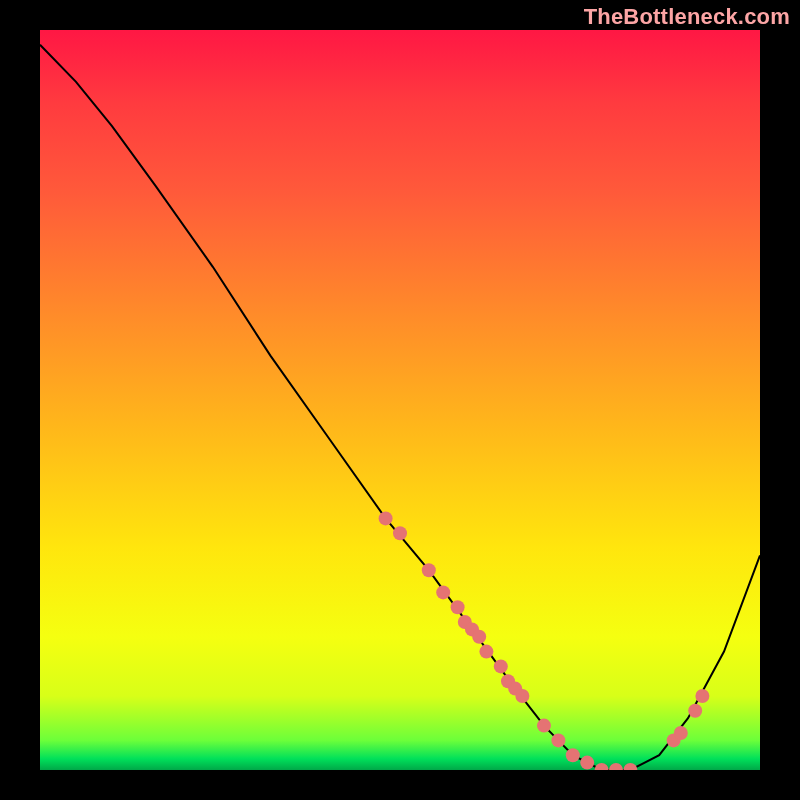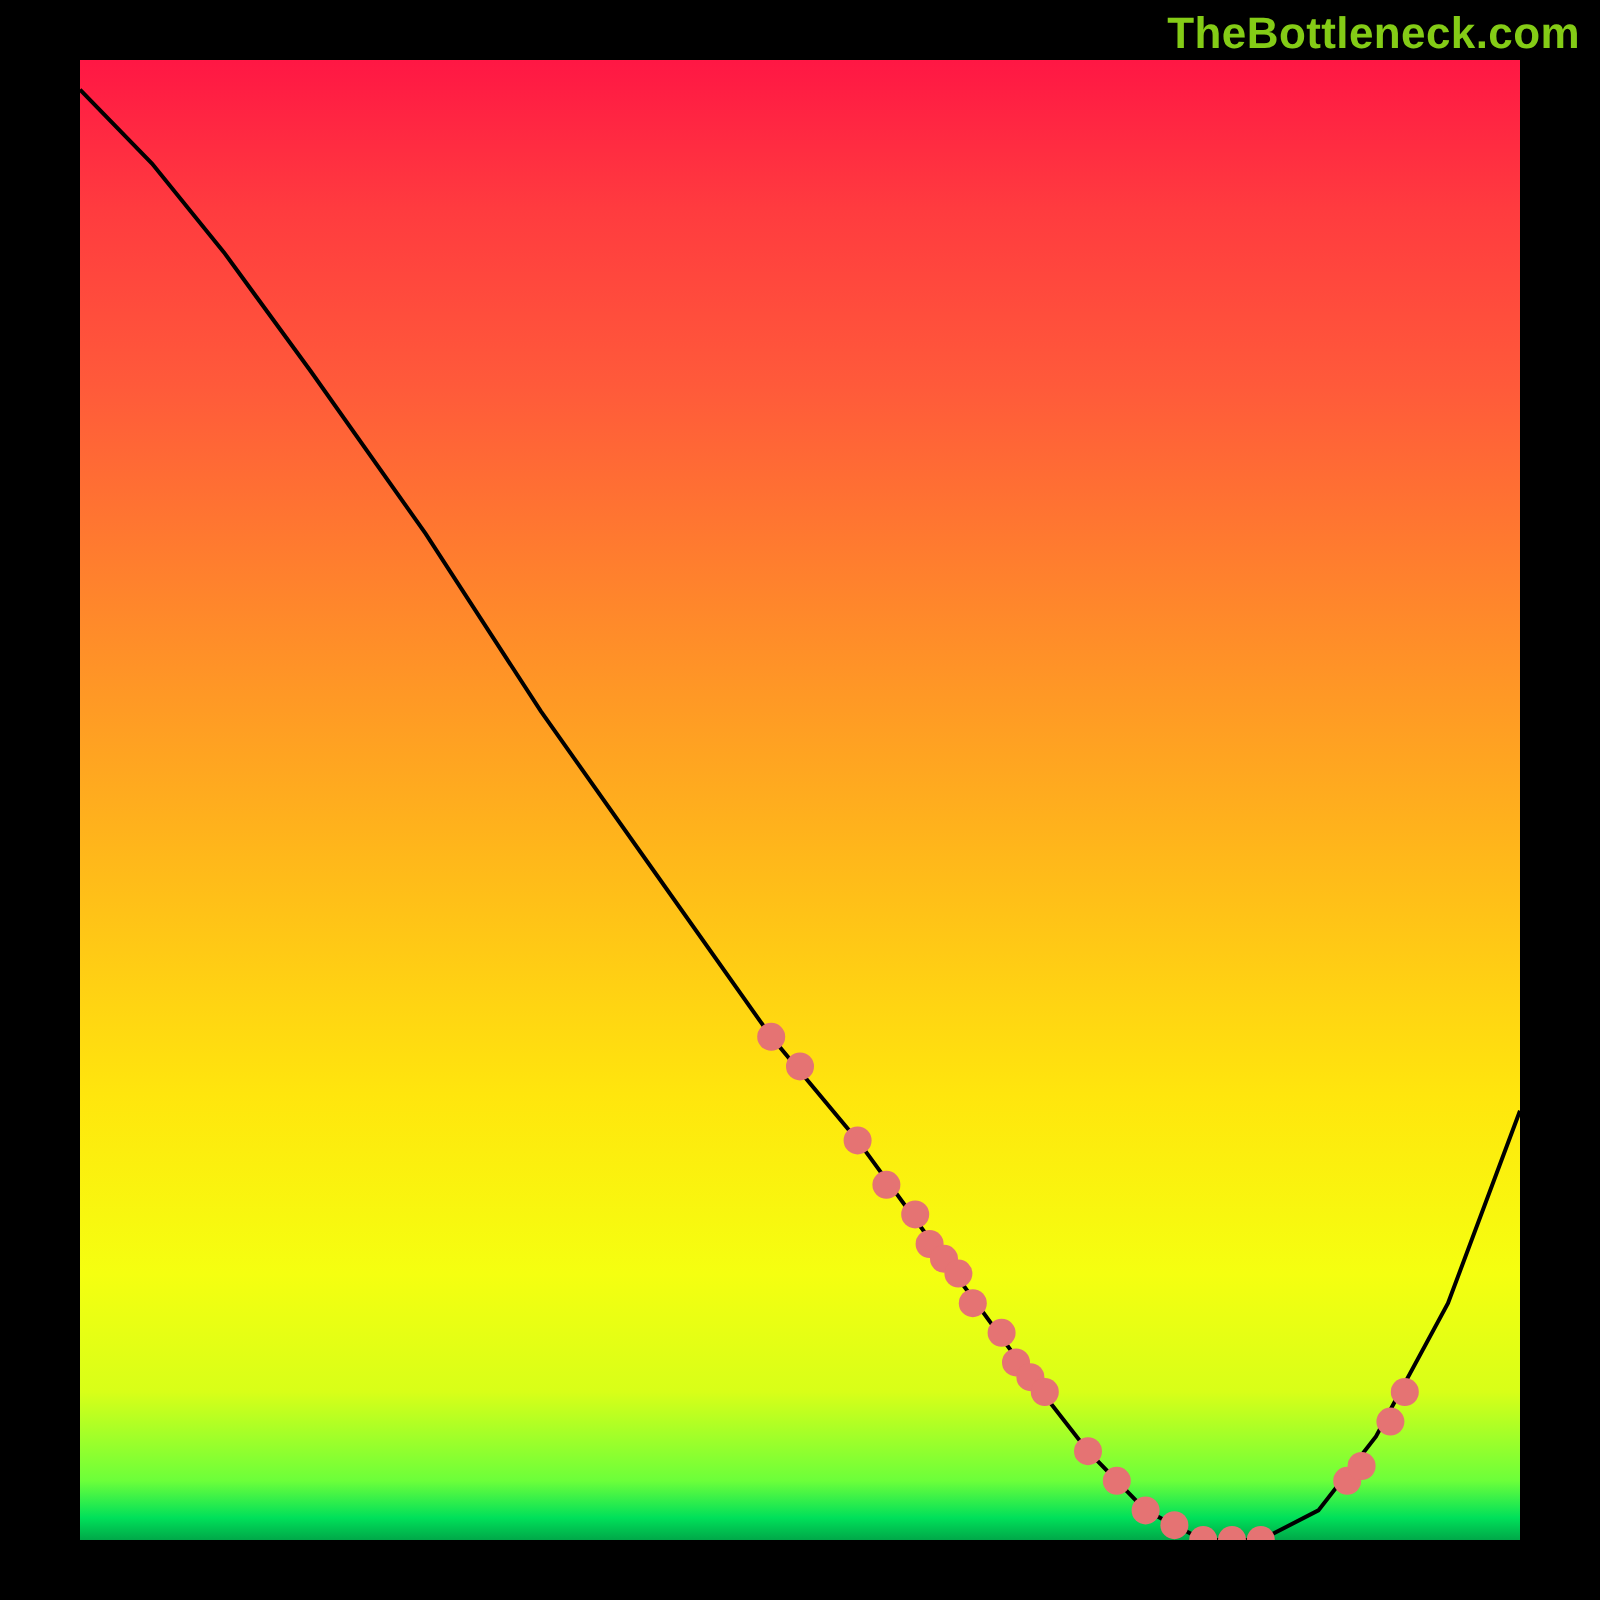--- a/index.html
+++ b/index.html
@@ -14,21 +14,21 @@
   .frame {
     position: relative;
     width: 800px;
     height: 800px;
     background: #000;
   }
   .watermark {
     position: absolute;
     top: 4px;
     right: 10px;
-    color: #84cc16;
+    color: #fca5a5;
     font-size: 22px;
     font-weight: 600;
     letter-spacing: 0.2px;
     z-index: 20;
   }
   
   .plot {
     position: absolute;
     left: 40px;
     top: 30px;

